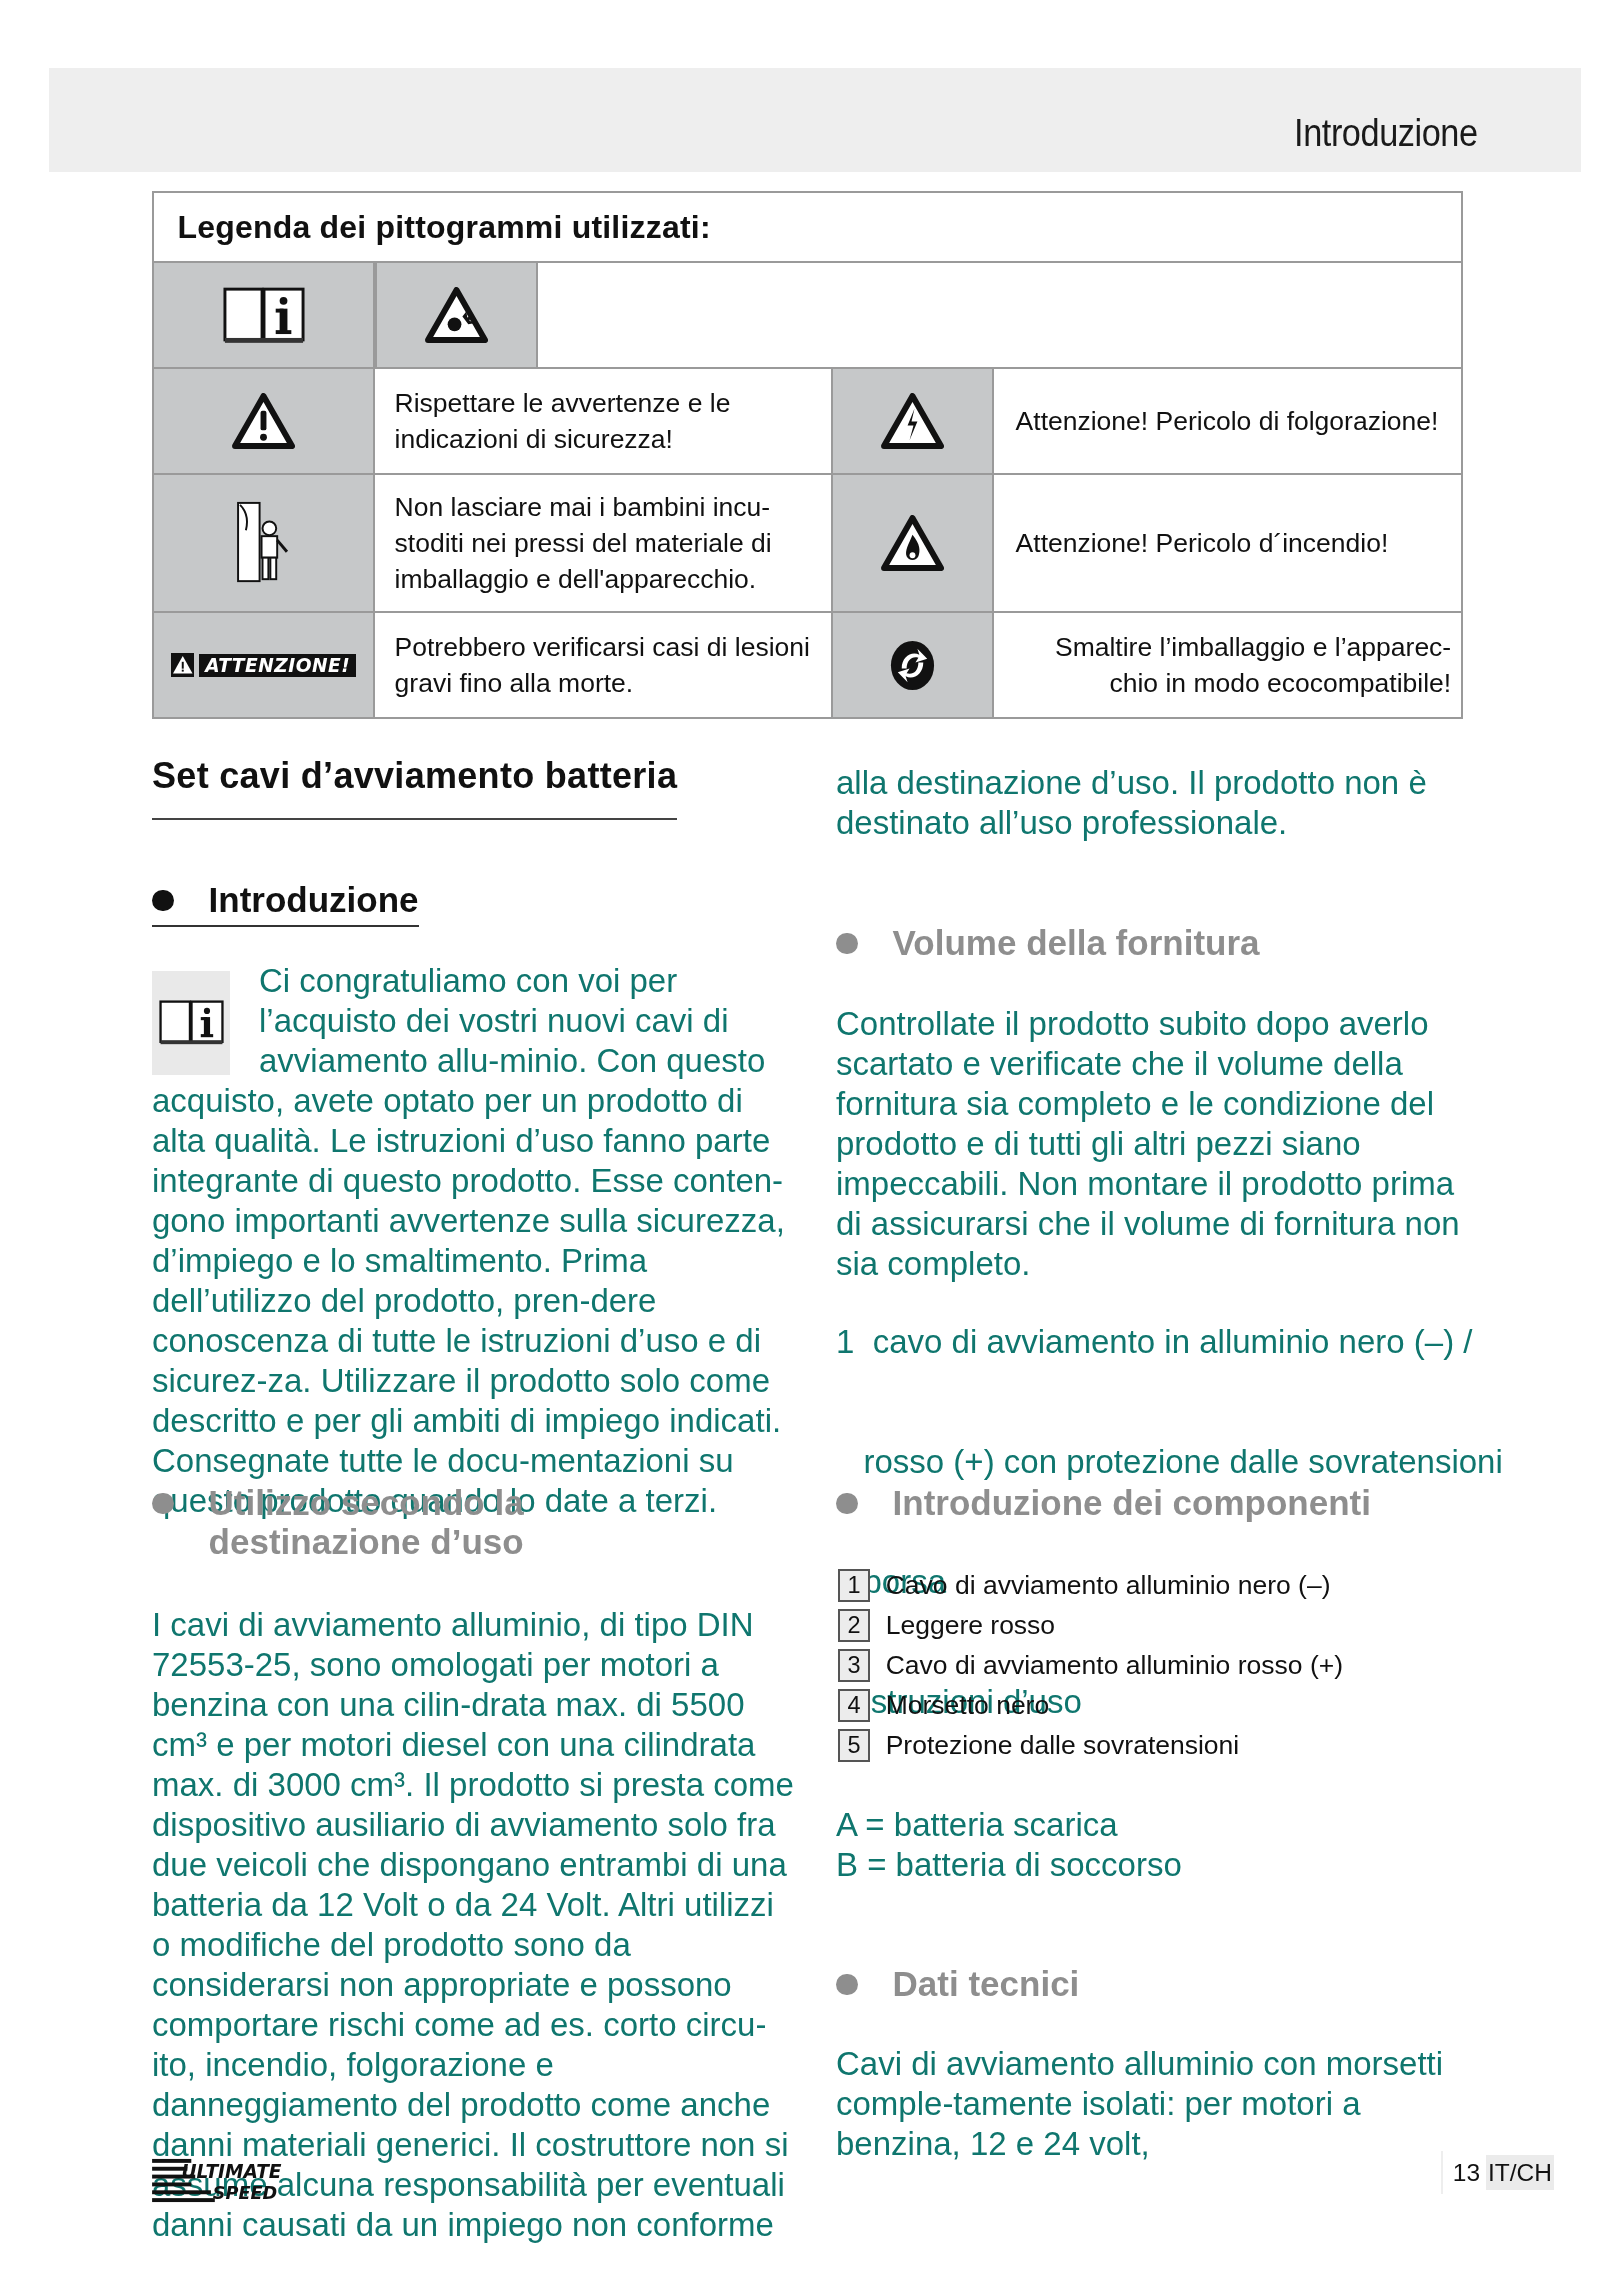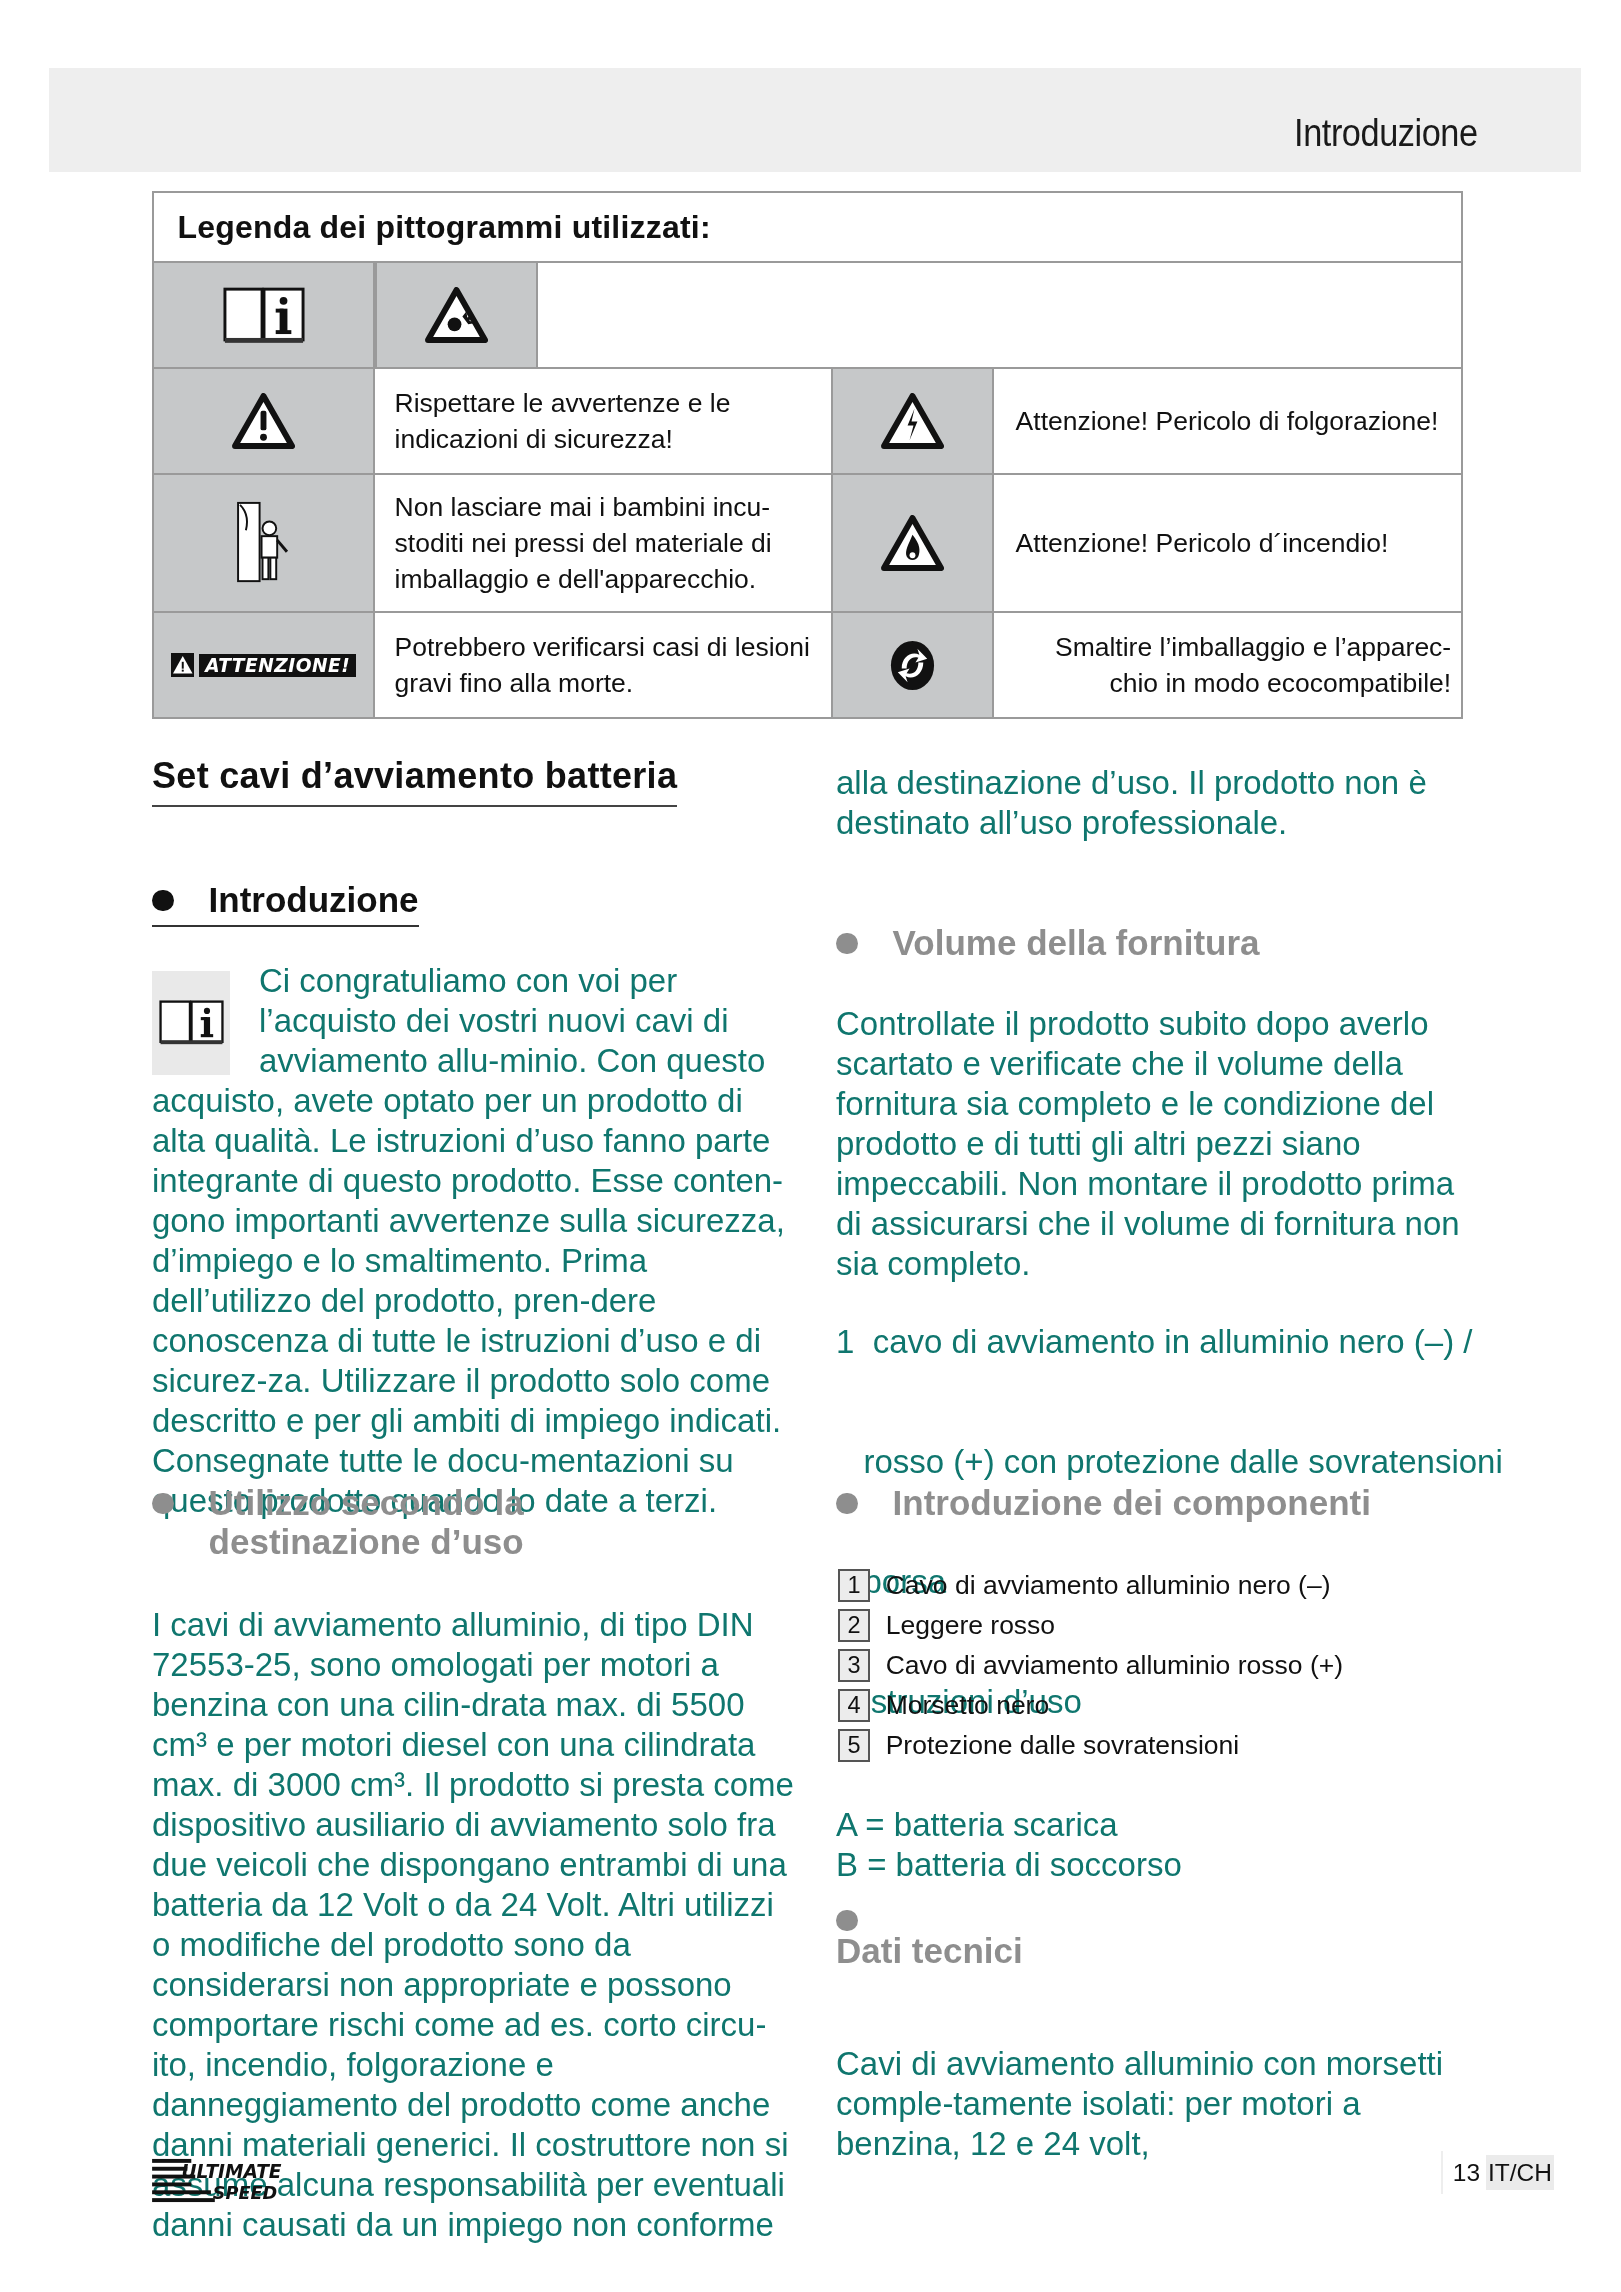--- a/index.html
+++ b/index.html
@@ -22,21 +22,21 @@
   .icon-cell.c1 { width:221px; border-right:2px solid #9a9a9a; }
   .icon-cell.c2 { width:163px; border-right:2px solid #9a9a9a; border-left:2px solid #9a9a9a; }
   .text-cell { box-sizing:border-box; display:flex; align-items:center; font-size:26.5px; line-height:36px; color:#111; }
   .text-cell.t1 { width:456px; padding-left:19.6px; padding-right:7.8px; }
   .text-cell.t2 { flex:1; padding-left:21.6px; padding-right:9.8px;text-align:right; }
   .r1 { height:104px; } .r2 { height:104px; } .r3 { height:136px; } .r4 { height:104px; }
   .row1-text { white-space:nowrap; overflow:visible; position:relative; z-index:2; }
 
   
   .h-main { left:152px; top:755px; font-size:36px; font-weight:700; letter-spacing:0.3px;
-            border-bottom:2.9px solid #444; padding-bottom:8px; }
+            border-bottom:2.9px solid #444; padding-bottom:21px; }
   .h-sec { font-size:35px; font-weight:700; display:flex; align-items:flex-start; line-height:39px; }
   .h-sec .dot { width:21.6px; height:21.6px; border-radius:50%; margin-top:9.8px; margin-right:35px; flex:none; }
   .h-black { color:#111; }
   .h-black .dot { background:#111; }
   .h-grey { color:#8e8e8e; }
   .h-grey .dot { background:#8e8e8e; }
   .h-intro { left:152px; top:880px; border-bottom:2.9px solid #333; padding-bottom:5.9px; }
 
   .body-text { font-size:33px; line-height:40px; color:#0f766e; }
   .col-left { left:152px; width:647px; }
@@ -239,21 +239,21 @@
     <span class="num-box">5</span>
     <span>Protezione dalle sovratensioni</span>
   </div>
 </div>
 
 <div class="abs body-text col-right" style="top:1805px;">
   <div>A = batteria scarica</div>
   <div>B = batteria di soccorso</div>
 </div>
 
-<div class="abs h-sec h-grey" style="left:836px;top:1900px;flex-direction:column;">
+<div class="abs h-sec h-grey" style="left:836px;top:1964px;">
   <span class="dot"></span>
   <span>Dati tecnici</span>
 </div>
 
 <div class="abs body-text col-right" style="top:2044px;">Cavi di avviamento alluminio con morsetti comple-tamente isolati: per motori a benzina, 12 e 24 volt,</div>
 
 <div class="abs footer-logo">
   <svg width="157" height="49" viewBox="0 0 160 50">
     <g fill="#111">
       <rect x="0" y="3" width="40" height="4"></rect>

